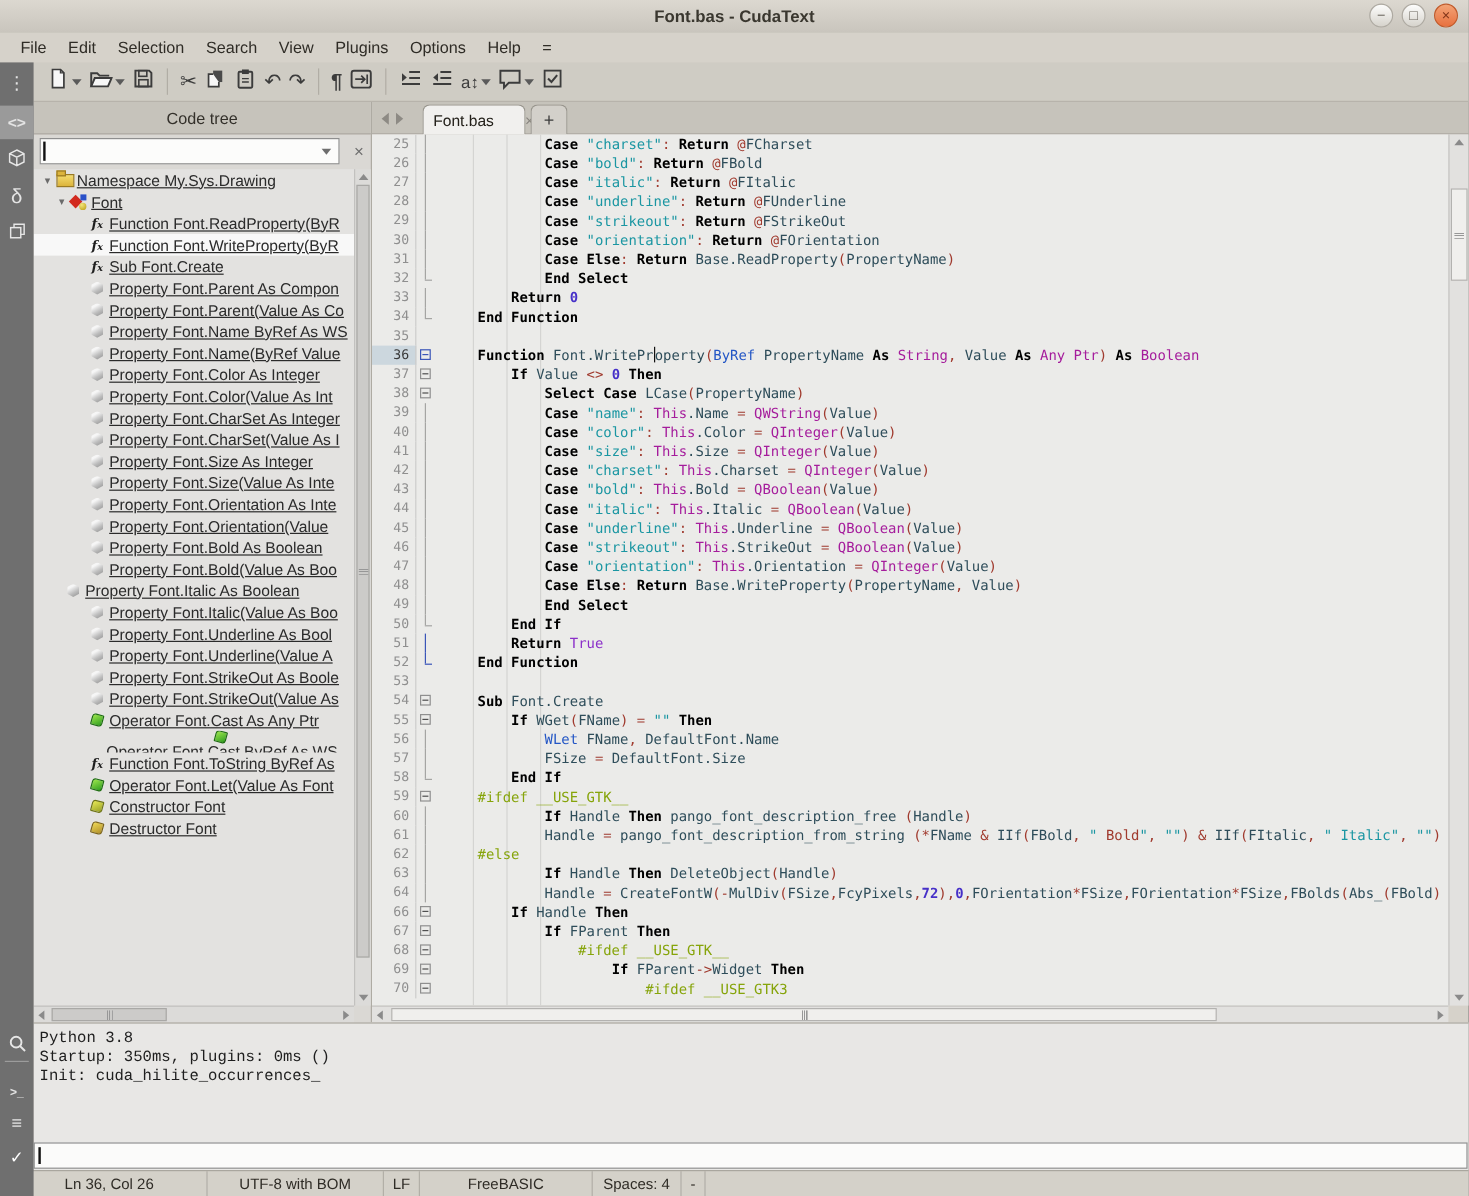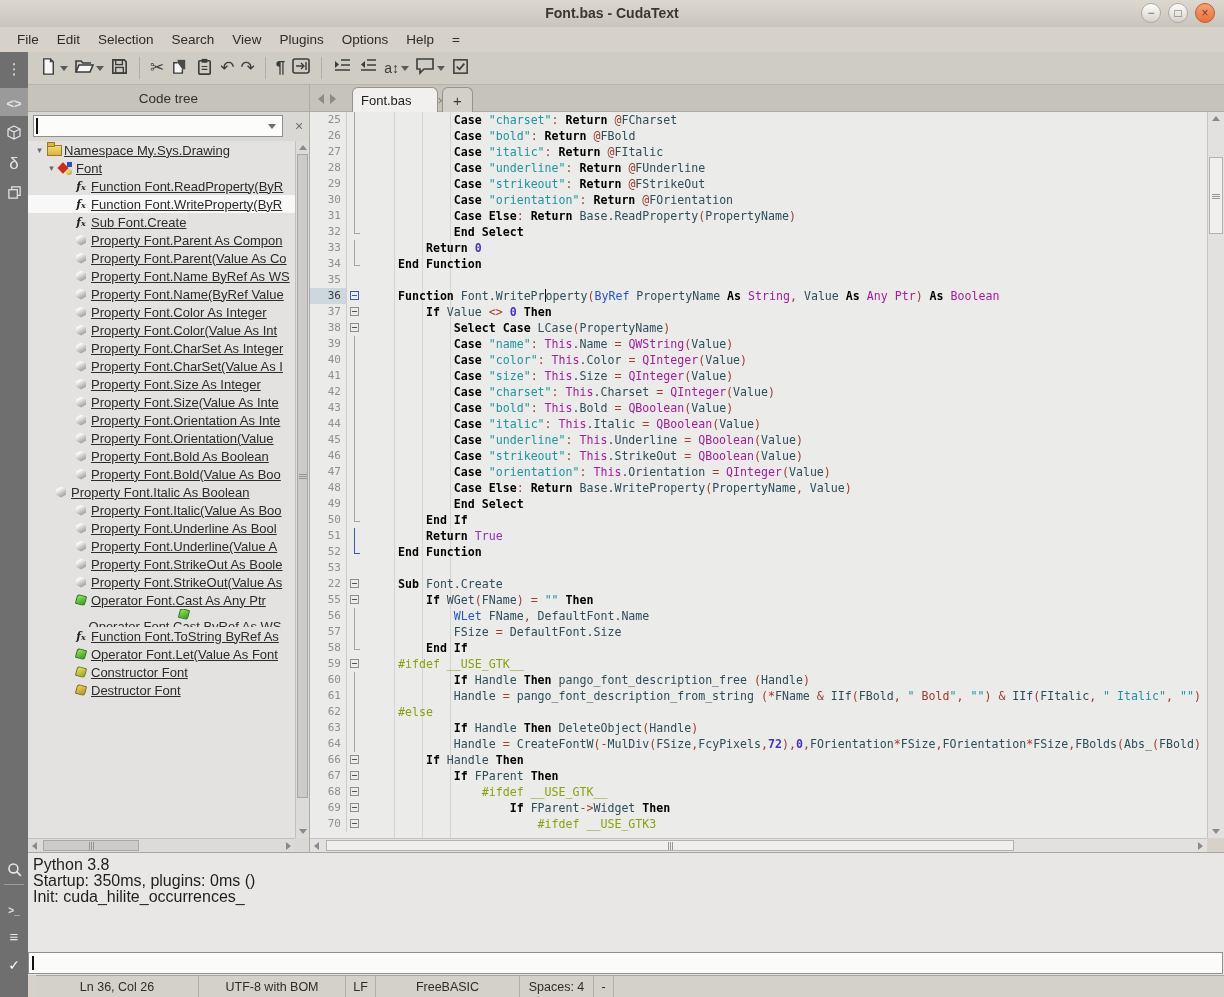--- a/index.html
+++ b/index.html
@@ -121,26 +121,26 @@
   .ed-v{position:absolute;right:0;top:27px;width:17px;bottom:14px;background:#e2e1df;border-left:1px solid #c6c5c3;box-sizing:border-box;}
   .ed-v .tri.up{left:4px;}
   .ed-v .tri.down{left:4px;}
   .ed-v .thumb{left:1px;right:1px;top:45px;height:77px;background:#f0efed;border-color:#b3b2b0;}
   .ed-h{position:absolute;left:0;right:17px;bottom:0;height:14px;background:#e2e1df;border-top:1px solid #c6c5c3;box-sizing:border-box;}
   .ed-h .thumb{top:1px;bottom:1px;left:16px;width:688px;background:#f0efed;border-color:#b3b2b0;}
   .sb-v .thumb{left:1px;right:1px;top:13px;bottom:40px;}
   .sb-h .thumb{top:1px;bottom:1px;left:15px;width:96px;}
   
   .console{position:absolute;left:28px;right:0;top:852px;height:123px;background:#e8e7e5;border-top:1px solid #a9a69e;box-sizing:border-box;}
-  .console-out{position:absolute;left:5px;top:4px;font-family:Liberation Sans, sans-serif;font-size:16px;
+  .console-out{position:absolute;left:5px;top:4px;font-family:Liberation Mono, monospace;font-size:13px;
     line-height:16px;color:#1e1e1e;white-space:pre;}
   .console-input{position:absolute;left:0;right:1px;bottom:1px;height:22px;background:#fbfbfa;border:1px solid #8f8f8f;box-sizing:border-box;}
   .console-caret{position:absolute;left:3px;top:3px;width:2px;height:14px;background:#111;}
   
-  .statusbar{position:absolute;left:36px;right:0;bottom:0;height:22px;background:#d4d1c9;border-top:1px solid #a9a69e;
+  .statusbar{position:absolute;left:10px;right:0;bottom:0;height:22px;background:#d4d1c9;border-top:1px solid #a9a69e;
     display:flex;font-size:12.5px;color:#2f2c26;box-sizing:border-box;}
   .scell{border-right:1px solid #b2afa7;display:flex;align-items:center;justify-content:center;box-sizing:border-box;}
 </style>
 </head>
 <body>
 
 <div class="window">
   <div class="titlebar">
     <span class="title">Font.bas - CudaText</span>
     <div class="winbtns">
@@ -661,21 +661,21 @@
               <div class="ln">52</div>
               <div class="fold fend fblue"></div>
               <div class="codeline"><span class="sg-k">End Function</span></div>
             </div>
             <div class="crow">
               <div class="ln">53</div>
               <div class="fold "></div>
               <div class="codeline"></div>
             </div>
             <div class="crow">
-              <div class="ln">22</div>
+              <div class="ln">54</div>
               <div class="fold fbox"></div>
               <div class="codeline"><span class="sg-k">Sub</span><span class="sg-i"> Font.Create</span></div>
             </div>
             <div class="crow">
               <div class="ln">55</div>
               <div class="fold fbox"></div>
               <div class="codeline"><span class="sg-i">    </span><span class="sg-k">If</span><span class="sg-i"> WGet</span><span class="sg-o">(</span><span class="sg-i">FName</span><span class="sg-o">)</span><span class="sg-i"> </span><span class="sg-o">=</span><span class="sg-i"> </span><span class="sg-s">""</span><span class="sg-i"> </span><span class="sg-k">Then</span></div>
             </div>
             <div class="crow">
               <div class="ln">56</div>

